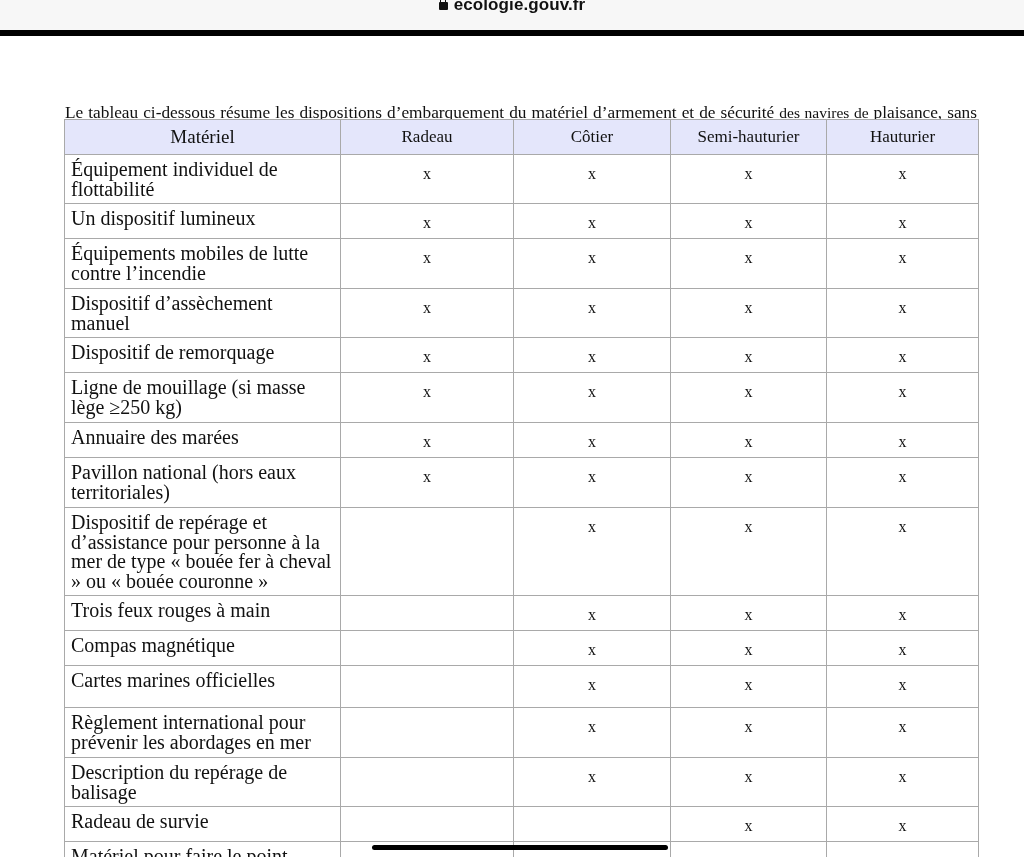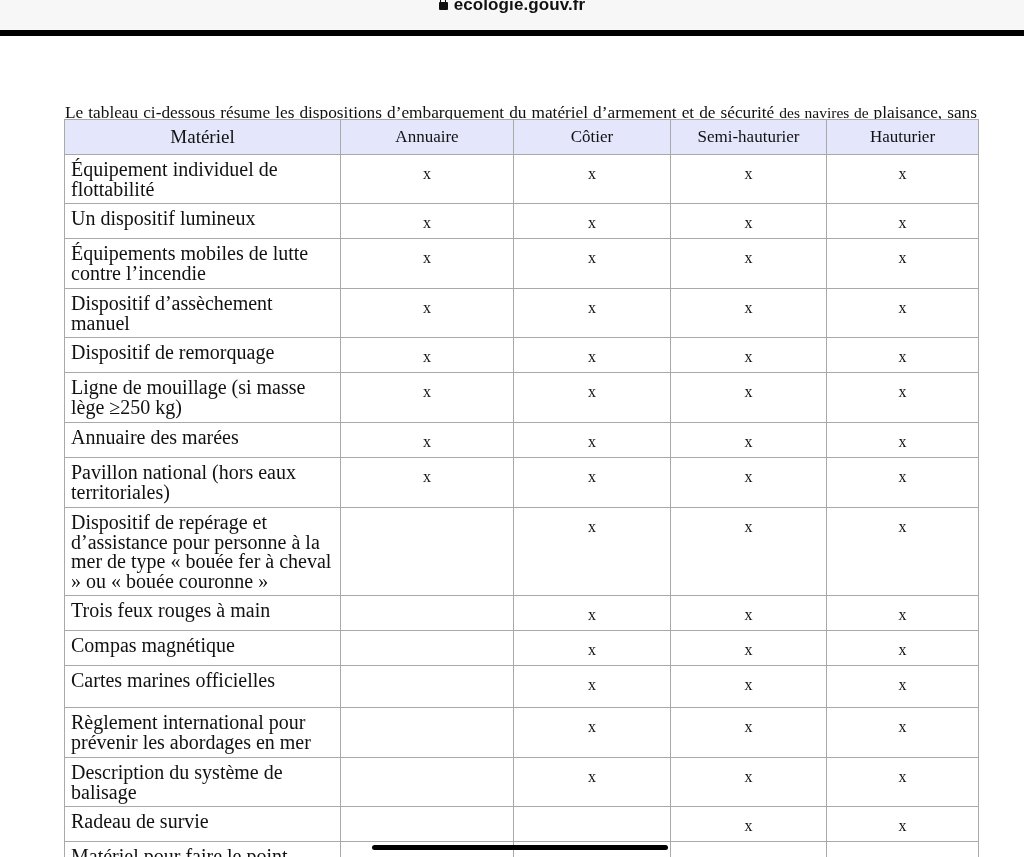--- a/index.html
+++ b/index.html
@@ -74,21 +74,21 @@
   <colgroup>
     <col style="width:276px">
     <col style="width:173px">
     <col style="width:157px">
     <col style="width:156px">
     <col style="width:152px">
   </colgroup>
   <thead>
     <tr>
       <th class="col-mat">Matériel</th>
-      <th>Annuaire</th>
+      <th>Radeau</th>
       <th>Côtier</th>
       <th>Semi-hauturier</th>
       <th>Hauturier</th>
     </tr>
   </thead>
   <tbody id="table-body">
       <tr style="height: 35px;">
         <td class="mat">Équipement individuel de flottabilité</td>
         <td class="mark">x</td>
         <td class="mark">x</td>
@@ -173,21 +173,21 @@
         <td class="mark">x</td>
       </tr>
       <tr style="height: 50px;">
         <td class="mat">Règlement international pour prévenir les abordages en mer</td>
         <td class="mark"></td>
         <td class="mark">x</td>
         <td class="mark">x</td>
         <td class="mark">x</td>
       </tr>
       <tr style="height: 35px;">
-        <td class="mat">Description du système de balisage</td>
+        <td class="mat">Description du repérage de balisage</td>
         <td class="mark"></td>
         <td class="mark">x</td>
         <td class="mark">x</td>
         <td class="mark">x</td>
       </tr>
       <tr style="height: 35px;">
         <td class="mat">Radeau de survie</td>
         <td class="mark"></td>
         <td class="mark"></td>
         <td class="mark">x</td>

